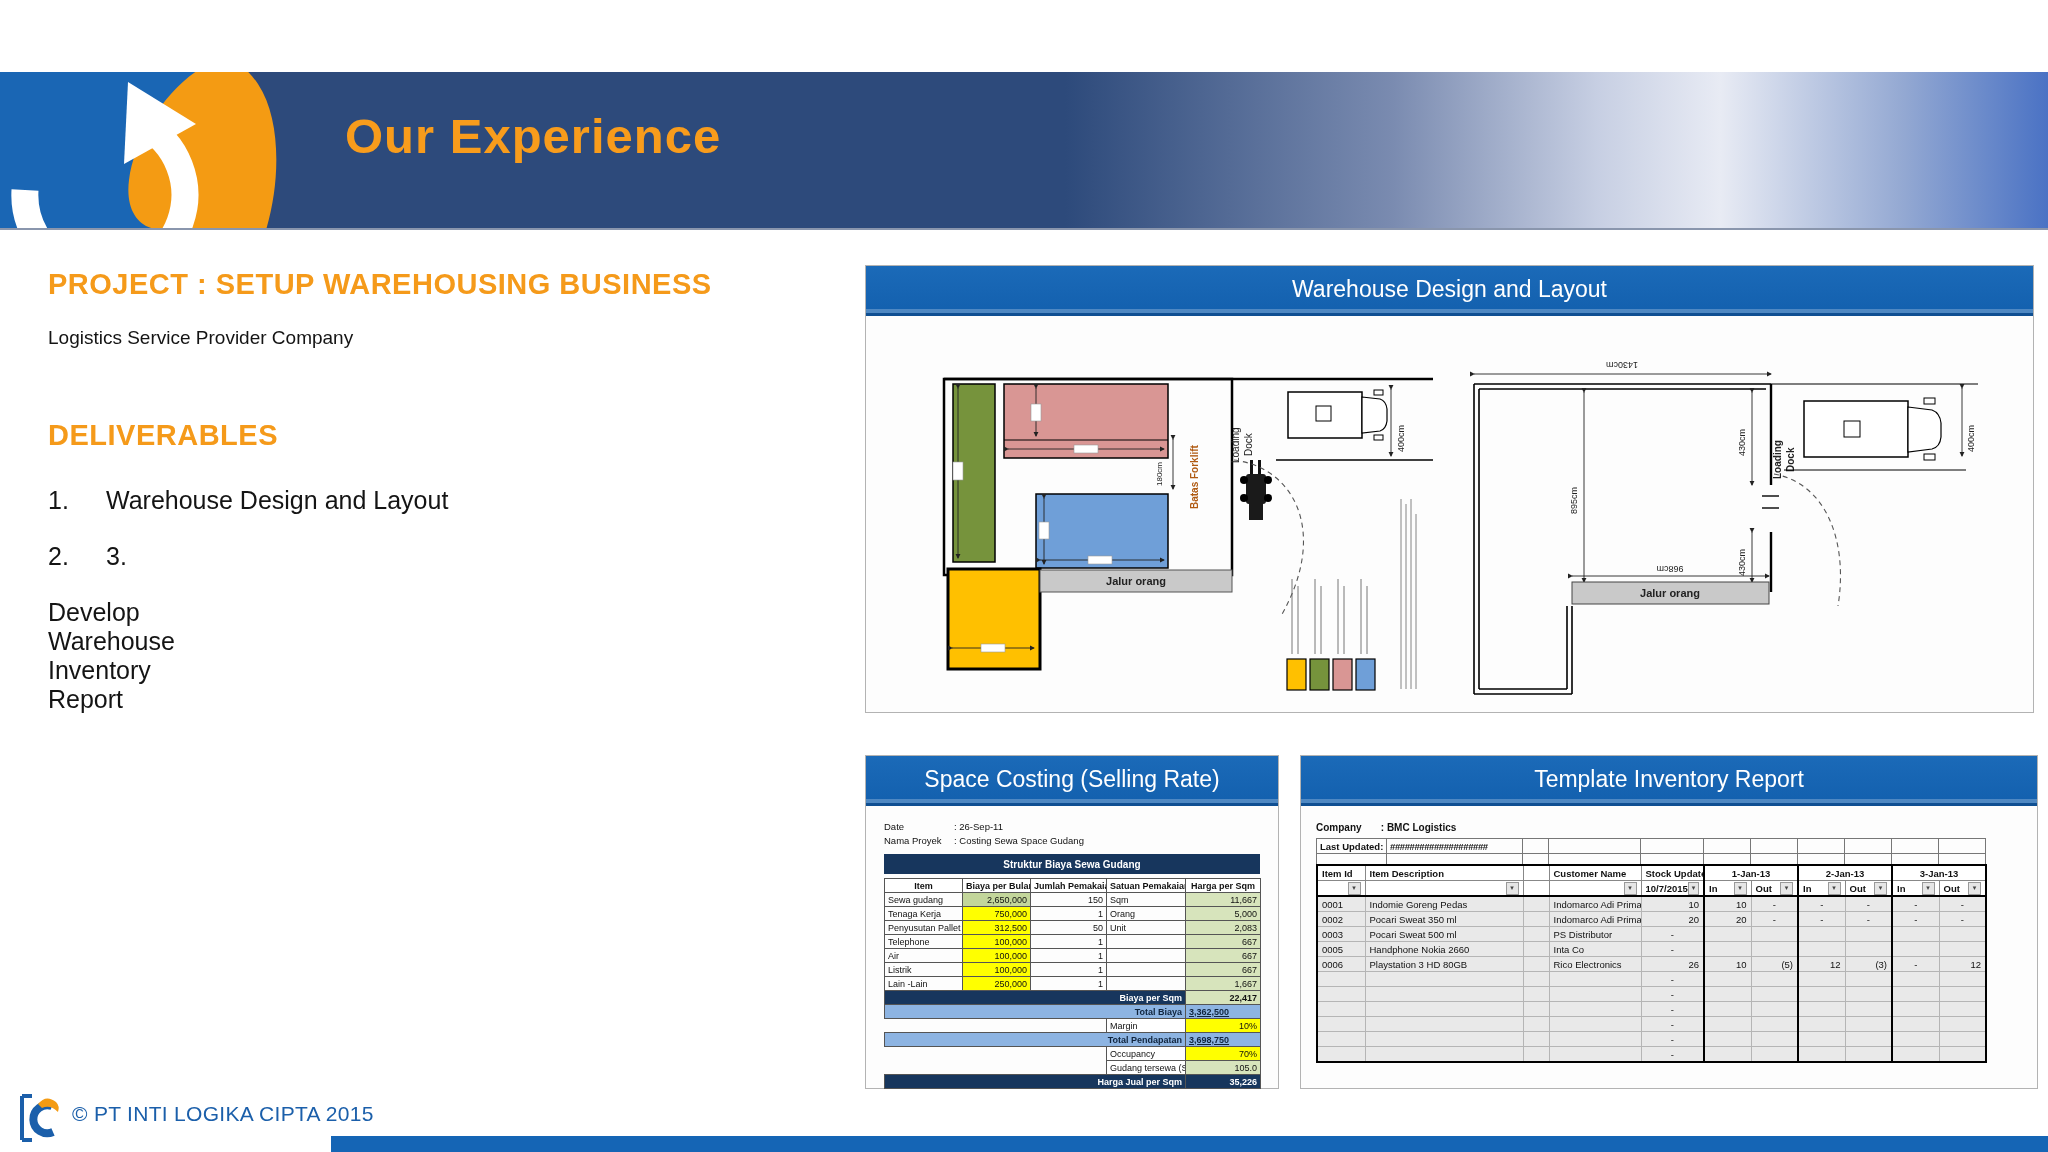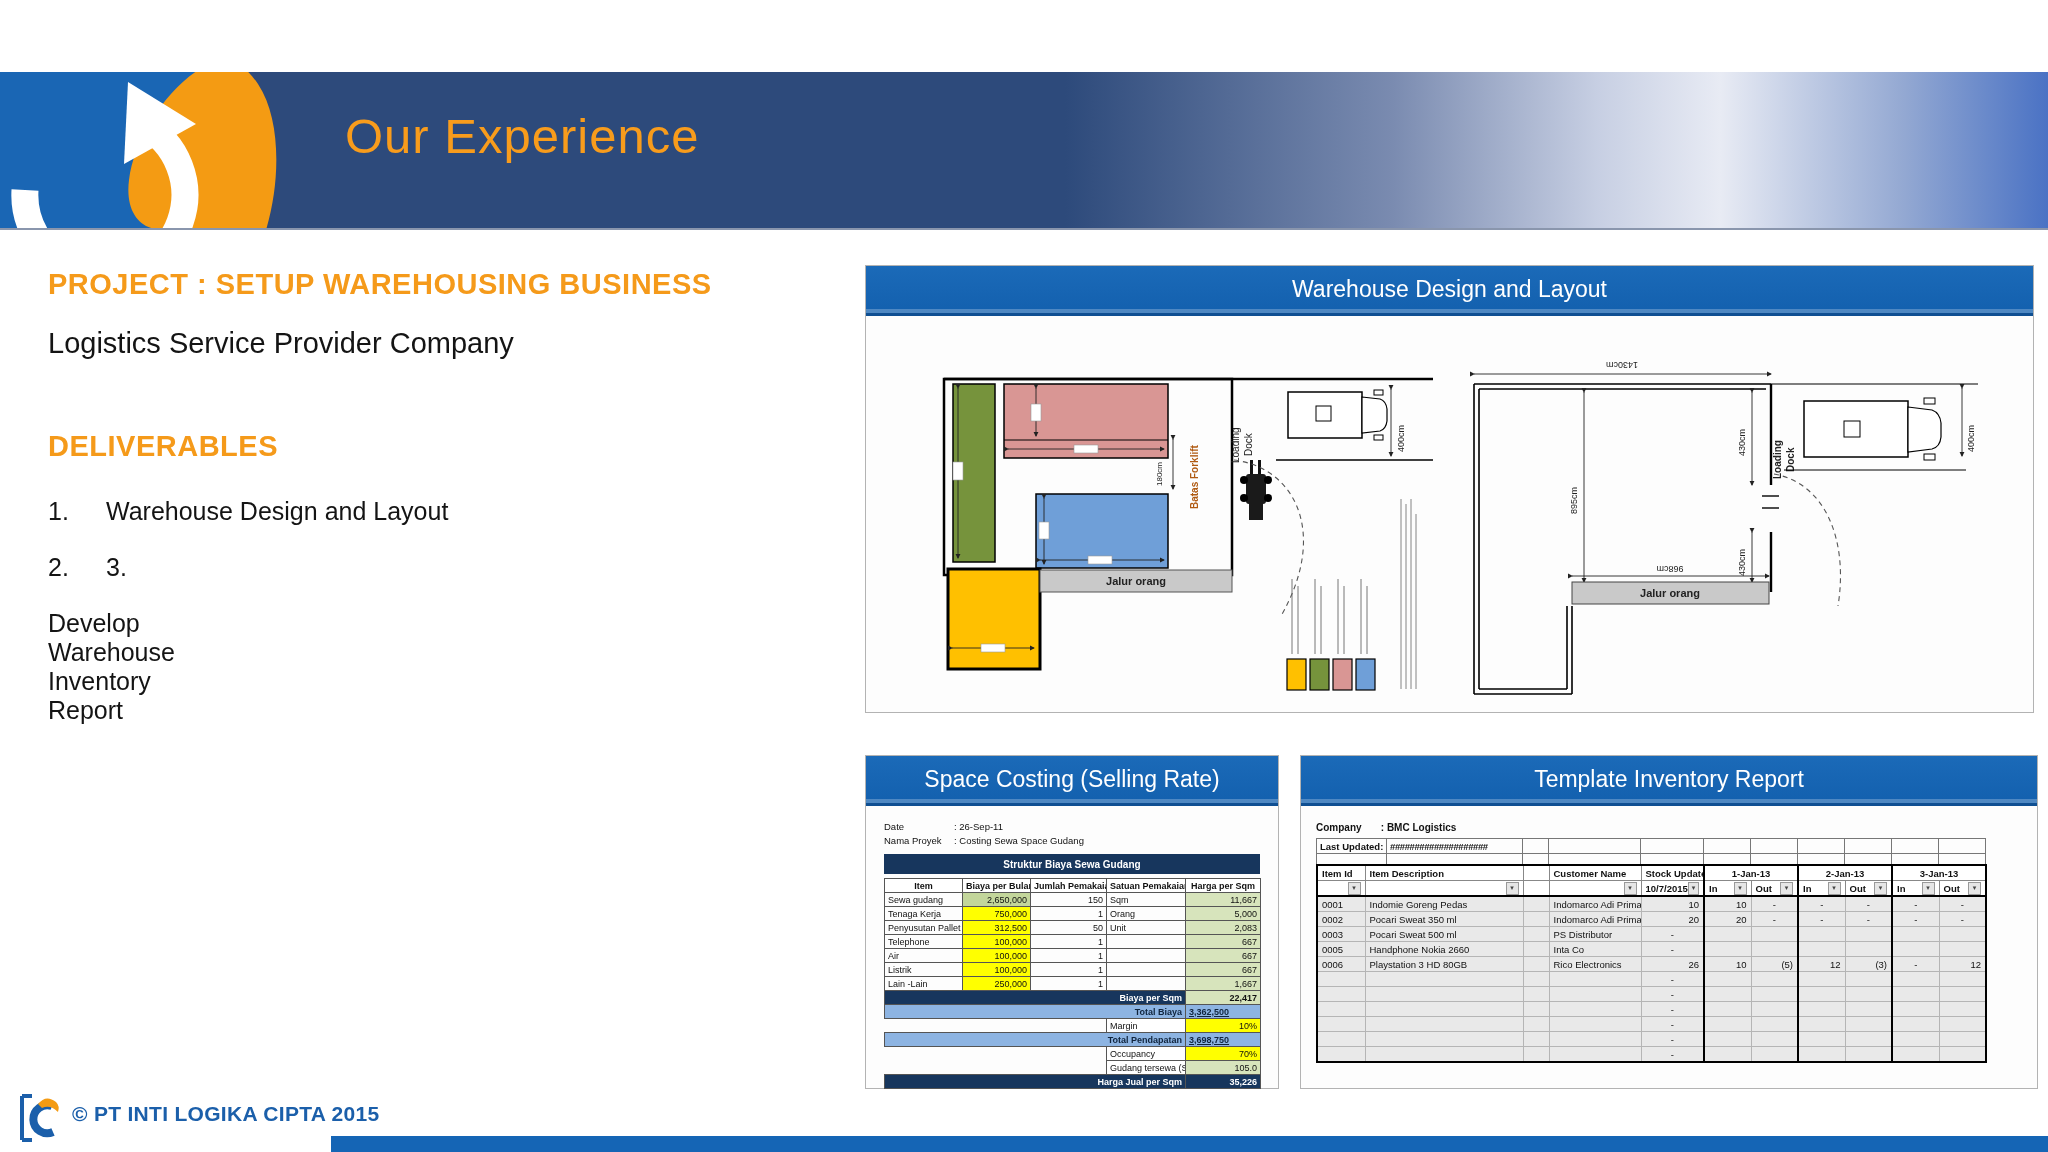--- a/index.html
+++ b/index.html
@@ -5,26 +5,26 @@
   html,body{margin:0;padding:0;}
   body{width:2048px;height:1152px;position:relative;background:#ffffff;overflow:hidden;
        font-family:"Liberation Sans", sans-serif;}
   .abs{position:absolute;}
 
   
   .band{left:0;top:72px;width:2048px;height:156px;
         background:linear-gradient(90deg,#2d4a7b 0%,#2d4a7b 52%,#7a8bb0 68%,#c7cfe3 78%,#e8ebf4 84%,#93a8d2 93%,#4a72c4 100%);
         border-bottom:2px solid #8a96ad;overflow:hidden;}
   .band-blue{left:0;top:0;width:240px;height:156px;background:#1a66b4;}
-  .band-title{left:345px;top:36px;font-size:49px;font-weight:normal;color:#f89c1c;letter-spacing:1px;}
+  .band-title{left:345px;top:36px;font-size:49px;font-weight:bold;color:#f89c1c;letter-spacing:1px;}
 
   
   .intro{left:48px;top:268px;width:800px;}
   .proj-title{font-size:29px;font-weight:bold;color:#f59a1a;letter-spacing:.5px;}
-  .company{font-size:29px;color:#141414;margin-top:26px;}
+  .company{font-size:19px;color:#141414;margin-top:26px;}
   .deliv-h{font-size:29px;font-weight:bold;color:#f59a1a;margin-top:70px;letter-spacing:.5px;}
   .deliv-list{margin-top:34px;display:grid;grid-template-columns:58px auto;row-gap:27px;
               font-size:25px;color:#141414;}
 
   
   .panel{background:#fdfdfd;border:1px solid #b3b3b3;}
   .panel-title{height:47px;background:linear-gradient(180deg,#1b6ab8,#1360ae);
                border-bottom:3px solid #0f4f92;box-shadow:inset 0 -4px 0 rgba(255,255,255,.25);
                color:#fff;font-size:23px;display:flex;align-items:center;justify-content:center;}
   .panel-body{position:relative;width:100%;}
@@ -73,21 +73,21 @@
   .inv-table tbody td{background:#e9e9e9;}
   .inv-table td.num{text-align:right;}
   .inv-table td.dash{text-align:center;}
   .hl{border-left:2px solid #000 !important;}
   .fbtn{display:inline-block;width:11px;height:11px;background:#e6e6e6;border:1px solid #999;
         font-size:7px;line-height:10px;text-align:center;color:#444;vertical-align:middle;}
   .fcell{text-align:right;}
   .inout{display:flex;align-items:center;justify-content:space-between;border:none;height:14px;}
 
   
-  .foot-text{left:72px;top:1102px;font-size:21px;font-weight:bold;color:#1b5faa;letter-spacing:.3px;}
+  .foot-text{left:72px;top:1102px;font-size:21px;font-weight:normal;color:#1b5faa;letter-spacing:.3px;}
   .foot-bar{left:331px;top:1136px;width:1717px;height:16px;background:#1565b5;}
 
   svg text{font-family:"Liberation Sans", sans-serif;}
 </style>
 </head>
 <body>
 
 <div class="abs band">
   <div class="abs band-blue"></div>
   <svg class="abs" style="left:0;top:0;" width="360" height="156" viewBox="0 0 360 156">

